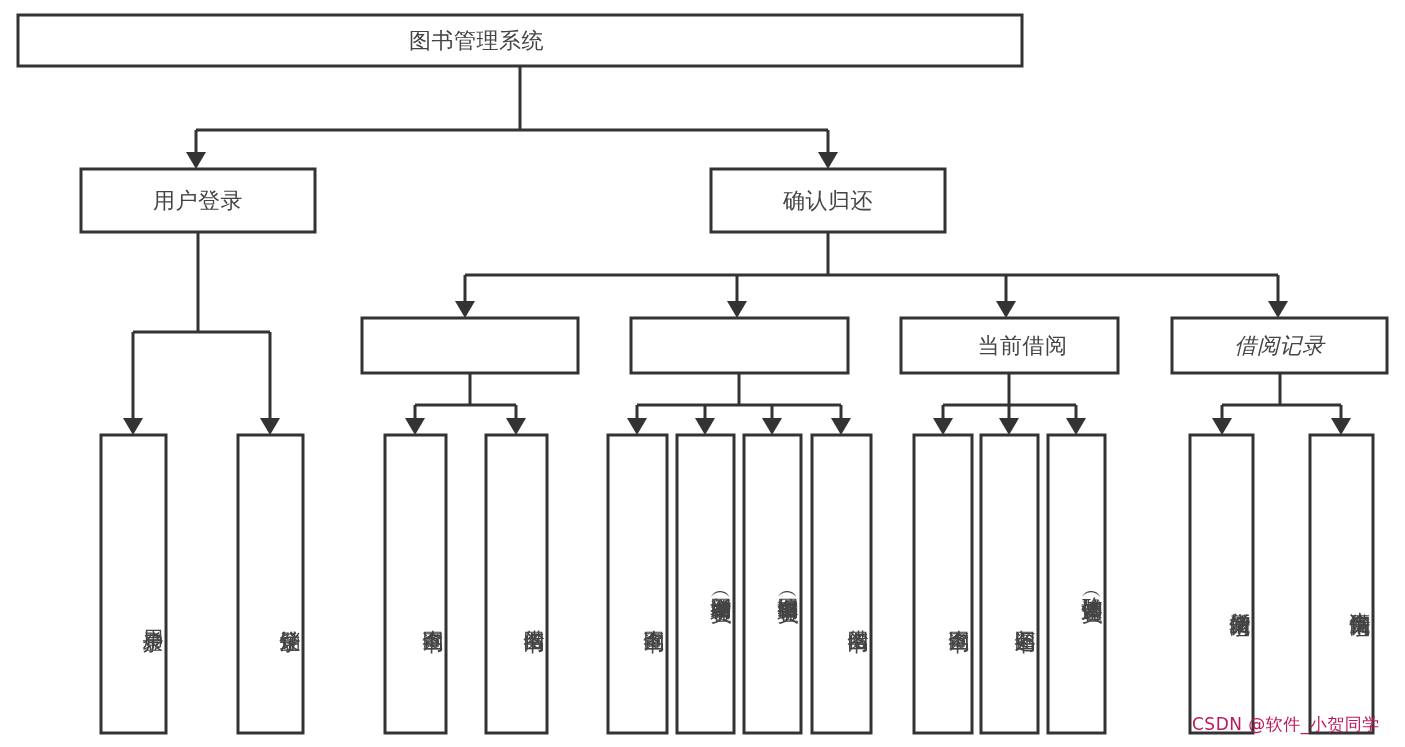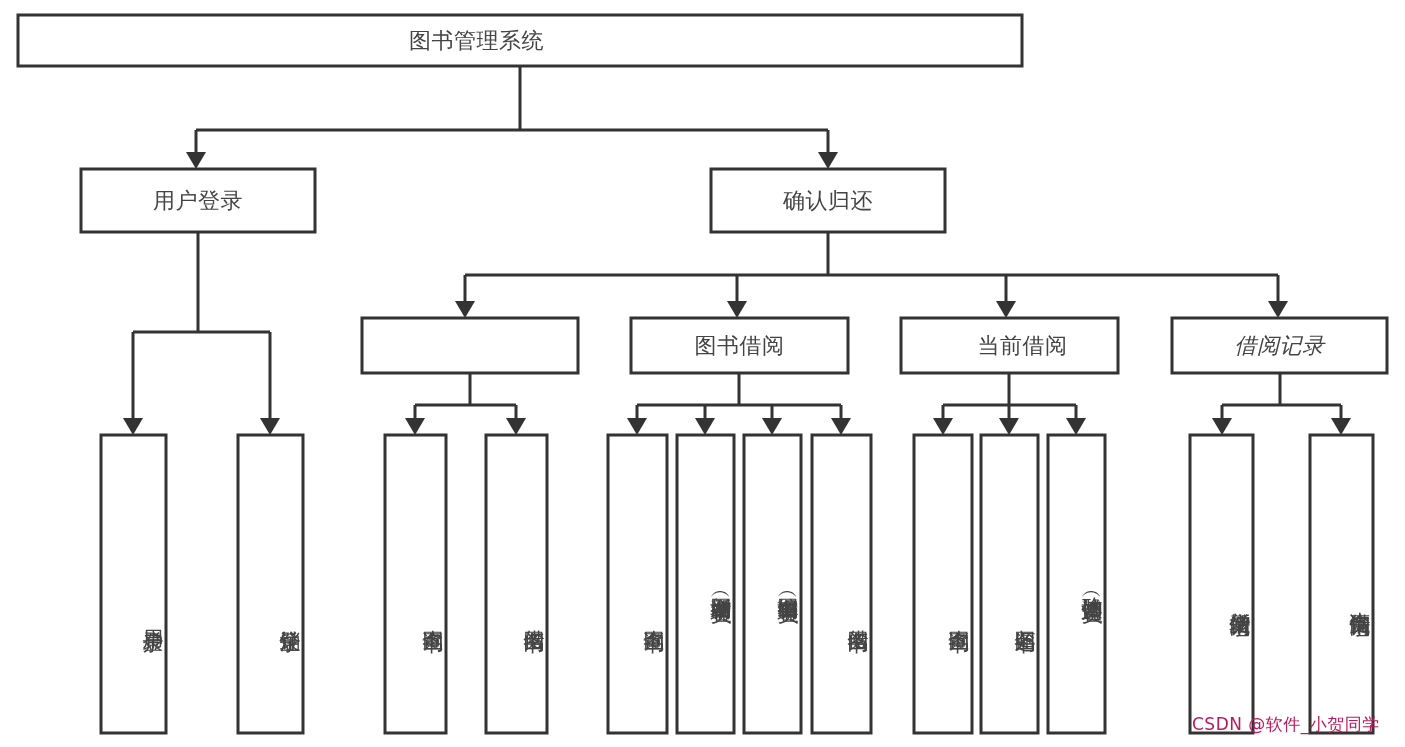--- a/index.html
+++ b/index.html
@@ -189,21 +189,20 @@
 
     <rect class="node-rect" x="1190" y="435" width="63" height="298"></rect>
     <rect class="node-rect" x="1310" y="435" width="63" height="298"></rect>
   </svg>
 
   <div class="node-label-h" style="left:18px; top:15px; width:917px; height:51px;">图书管理系统</div>
 
   <div class="node-label-h" style="left:81px; top:169px; width:234px; height:63px;">用户登录</div>
   <div class="node-label-h" style="left:711px; top:169px; width:234px; height:63px;">确认归还</div>
 
-  <div class="node-label-h" style="left:631px; top:318px; width:217px; height:55px;">图书借阅</div>
   <div class="node-label-h" style="left:901px; top:318px; width:243px; height:55px;">当前借阅</div>
   <div class="node-label-h" style="left:1172px; top:318px; width:215px; height:55px;font-style:italic;">借阅记录</div>
 
   <div class="node-label-v" style="left:101px; top:505px; width:65px; height:220px;">用户登录</div>
   <div class="node-label-v" style="left:238px; top:505px; width:65px; height:220px;">注销登录</div>
 
   <div class="node-label-v" style="left:385px; top:505px; width:61px; height:220px;">查询图书</div>
   <div class="node-label-v" style="left:486px; top:505px; width:61px; height:220px;">借阅图书</div>
 
   <div class="node-label-v" style="left:608px; top:505px; width:59px; height:220px;">查询图书</div>

